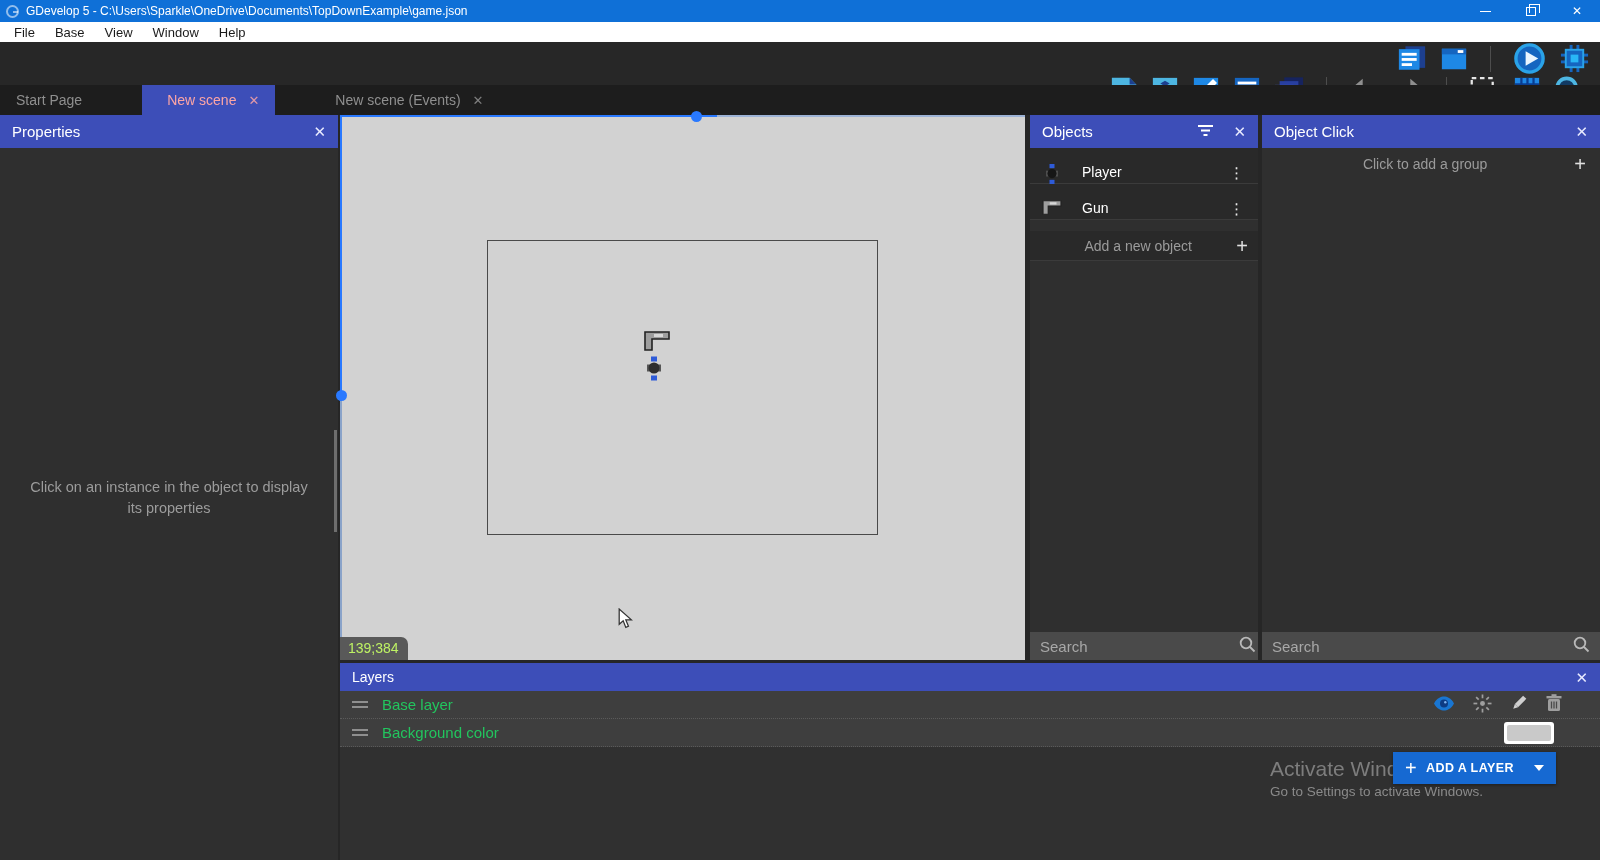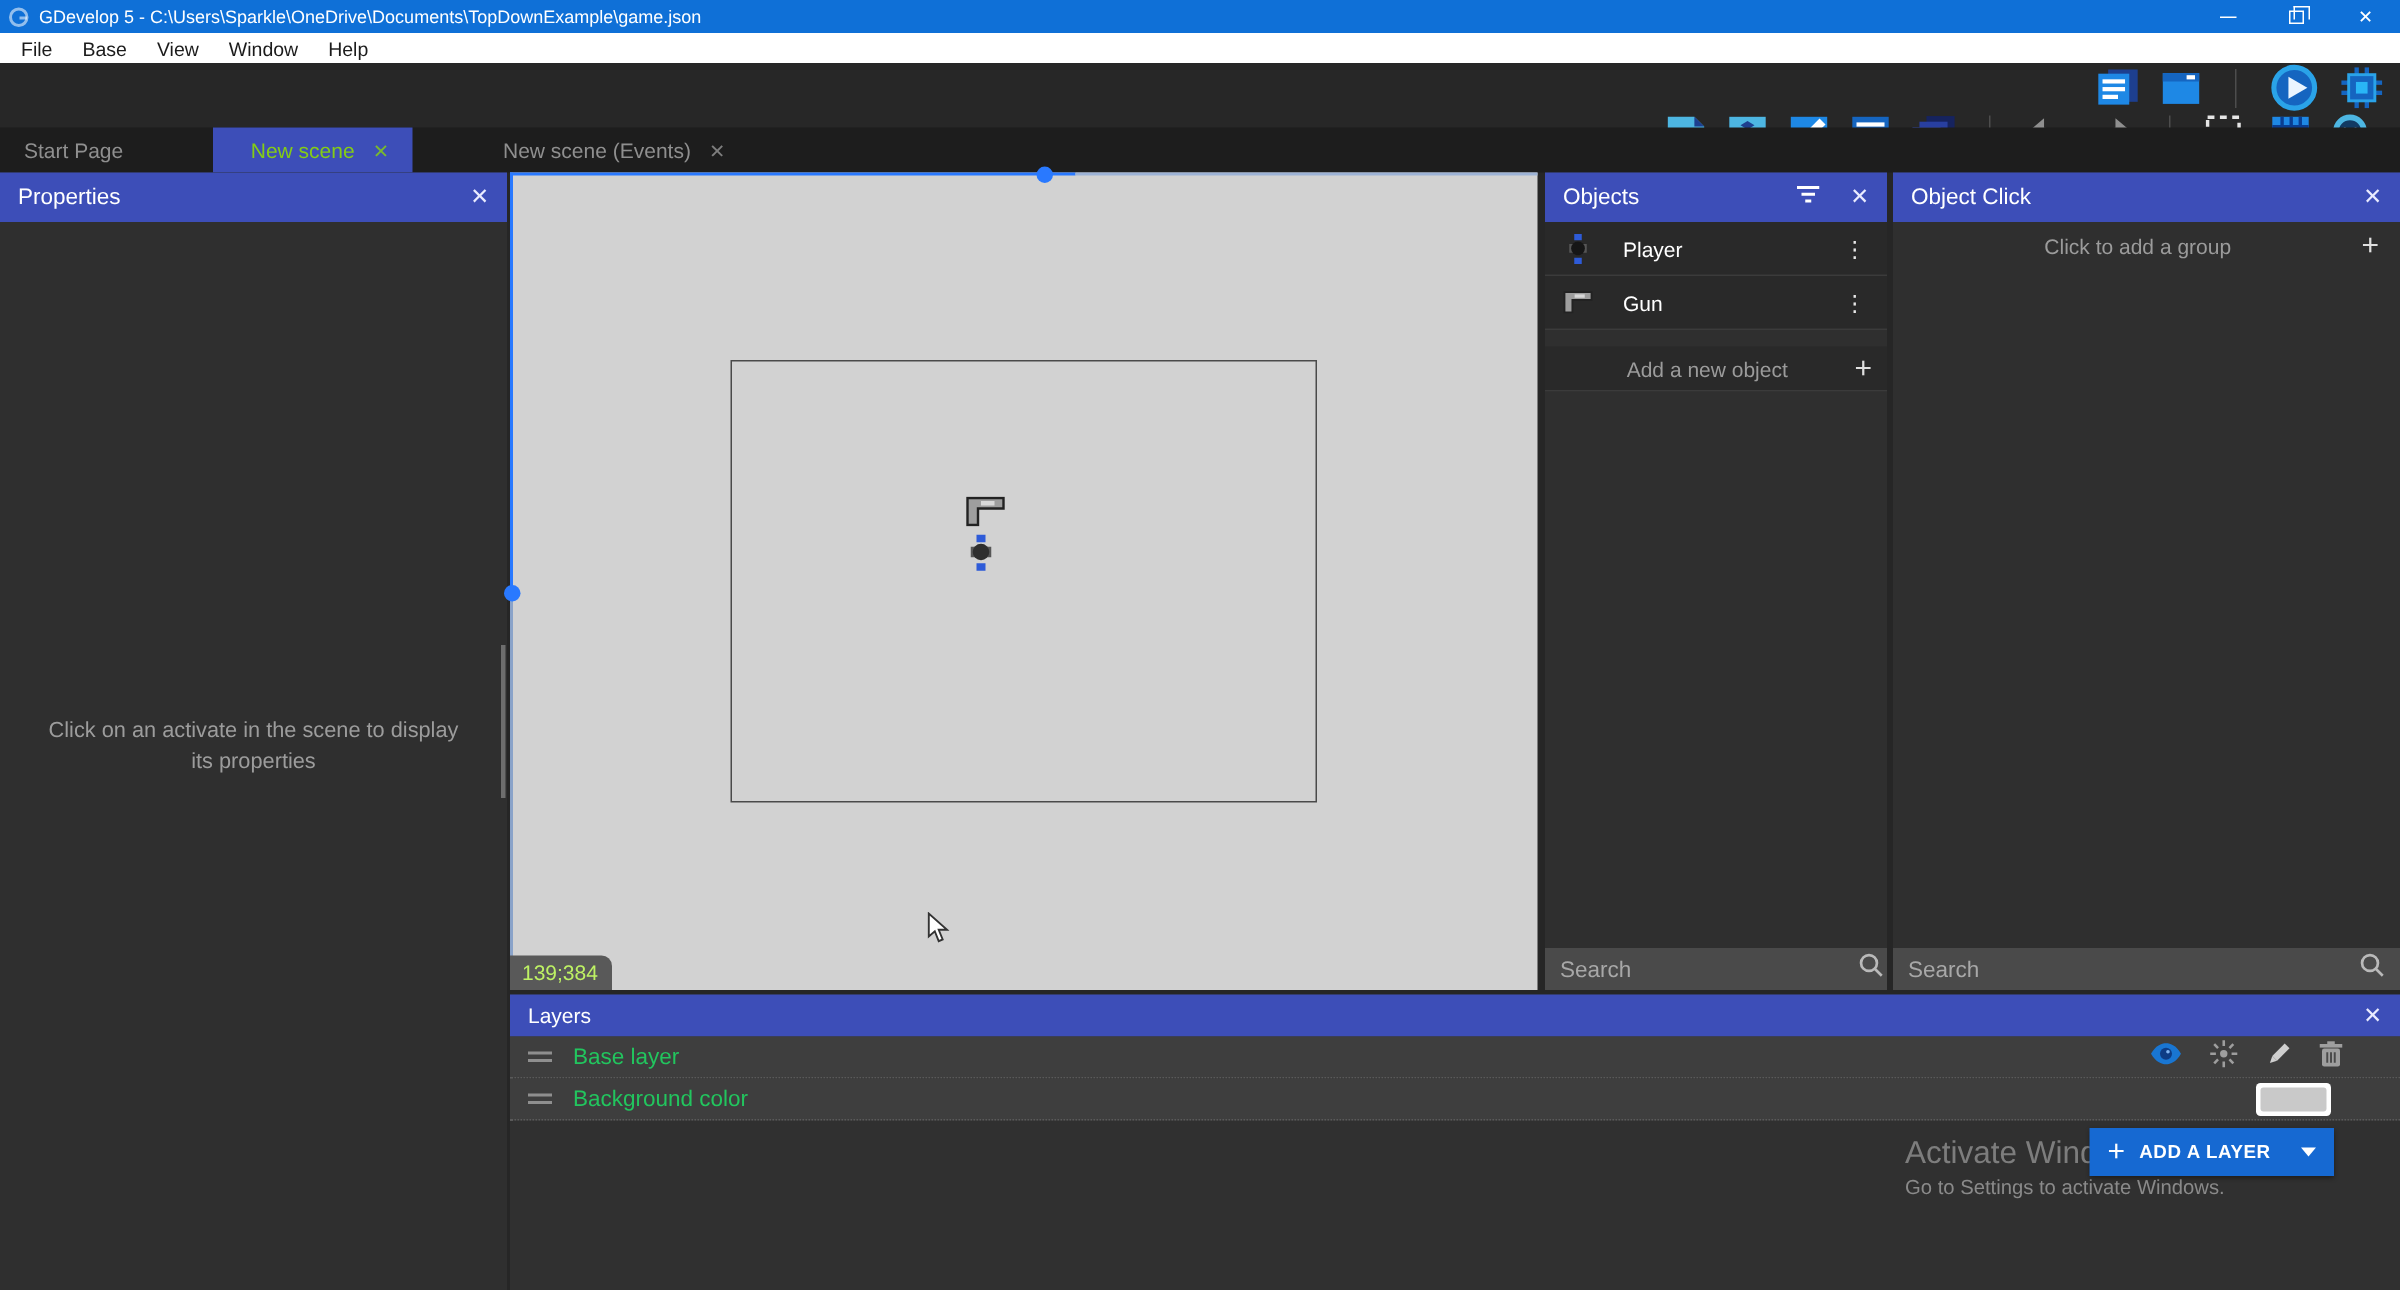--- a/index.html
+++ b/index.html
@@ -28,21 +28,21 @@
   .toolbar { position:absolute; left:0; top:42px; width:100%; height:43px; background:#272727;
              display:flex; align-items:flex-end; padding:0 10px;flex-direction:column; }
   .tb-group { display:flex; align-items:center; gap:13px; }
   .tb-sep { width:1px; height:26px; background:#4d4d4d; margin:0 9px; }
   .tb-icon { display:flex; align-items:center; justify-content:center; cursor:pointer; }
   .toolbar .right { margin-left:auto; display:flex; align-items:center; gap:13px; padding-right:6px; }
 
   
   .tabbar { position:absolute; left:0; top:85px; width:100%; height:30px; background:#1d1d1d; display:flex;gap:44px; }
   .tab { display:flex; align-items:center; gap:12px; padding:0 16px; font-size:14px; color:#8f8f8f; cursor:pointer; }
-  .tab.active { background:#3d4eb8; color:#84cc16;padding-left:25px; }
+  .tab.active { background:#3d4eb8; color:#fca5a5;padding-left:25px; }
   .tab .tab-close { font-size:13px; color:inherit; opacity:.85; cursor:pointer; }
 
   
   .panel { position:absolute; background:#2f2f2f; }
   .panel-header { height:33px; background:#3d4eb8; color:#fff; display:flex; align-items:center;
                   padding:0 12px; font-size:15px; }
   .ph-actions { margin-left:auto; display:flex; align-items:center; gap:20px; }
   .icon-close { color:#e9ebff; font-size:15px; cursor:pointer; line-height:1; }
 
   
@@ -62,21 +62,21 @@
   .handle.left { left:-4px; top:275px; }
   .scene-rect { position:absolute; left:147px; top:125px; width:391px; height:295px; border:1px solid #4a4a4a; }
   .sprite { position:absolute; cursor:pointer; }
   .coord-badge { position:absolute; left:0; bottom:0; background:#595959; color:#bef264;
                  font-size:14px; padding:3px 9px 4px 8px; border-top-right-radius:7px; }
   .cursor-arrow { position:absolute; left:278px; top:493px; pointer-events:none; }
 
   
   .objects-panel { left:1030px; top:115px; width:228px; height:545px; }
   .groups-panel  { left:1262px; top:115px; width:338px; height:545px; }
-  .obj-row { height:36px; display:flex; align-items:center; padding:16px 10px; background:#292929;
+  .obj-row { height:36px; display:flex; padding:16px 10px; background:#292929;
              border-bottom:1px solid #3b3b3b; color:#fff; font-size:14px; cursor:pointer; }
   .obj-icon { width:24px; display:flex; justify-content:center; margin-right:18px; }
   .kebab { margin-left:auto; color:#e8e8e8; font-size:15px; letter-spacing:0; padding:0 4px; cursor:pointer; }
   .add-row { height:30px; display:flex; align-items:center; background:#292929; border-bottom:1px solid #3b3b3b;
              color:#9b9b9b; font-size:14px; padding:0 10px; cursor:pointer;margin-top:11px; }
   .add-row .add-label { flex:1; text-align:center; }
   .add-plus { color:#e0e0e0; font-size:20px; font-weight:400; line-height:1; cursor:pointer; }
   .group-add-row { height:32px; display:flex; align-items:center; color:#9b9b9b; font-size:14px;
                    padding:0 14px; cursor:pointer; }
   .group-add-row .add-label { flex:1; text-align:center; }
@@ -284,21 +284,21 @@
     </div>
   </div>
 
   <div class="panel properties-panel">
     <div class="panel-header">
       <span>Properties</span>
       <div class="ph-actions">
         <span class="icon-close">✕</span>
       </div>
     </div>
-    <div class="props-empty">Click on an activate in the scene to display its properties</div>
+    <div class="props-empty">Click on an instance in the object to display its properties</div>
     <div class="props-scroll"></div>
   </div>
 
   <div class="scene-canvas">
     <div class="sel-top-bright"></div>
     <div class="sel-top-muted"></div>
     <div class="sel-left-bright"></div>
     <div class="sel-left-muted"></div>
     <div class="handle top"></div>
     <div class="handle left"></div>

